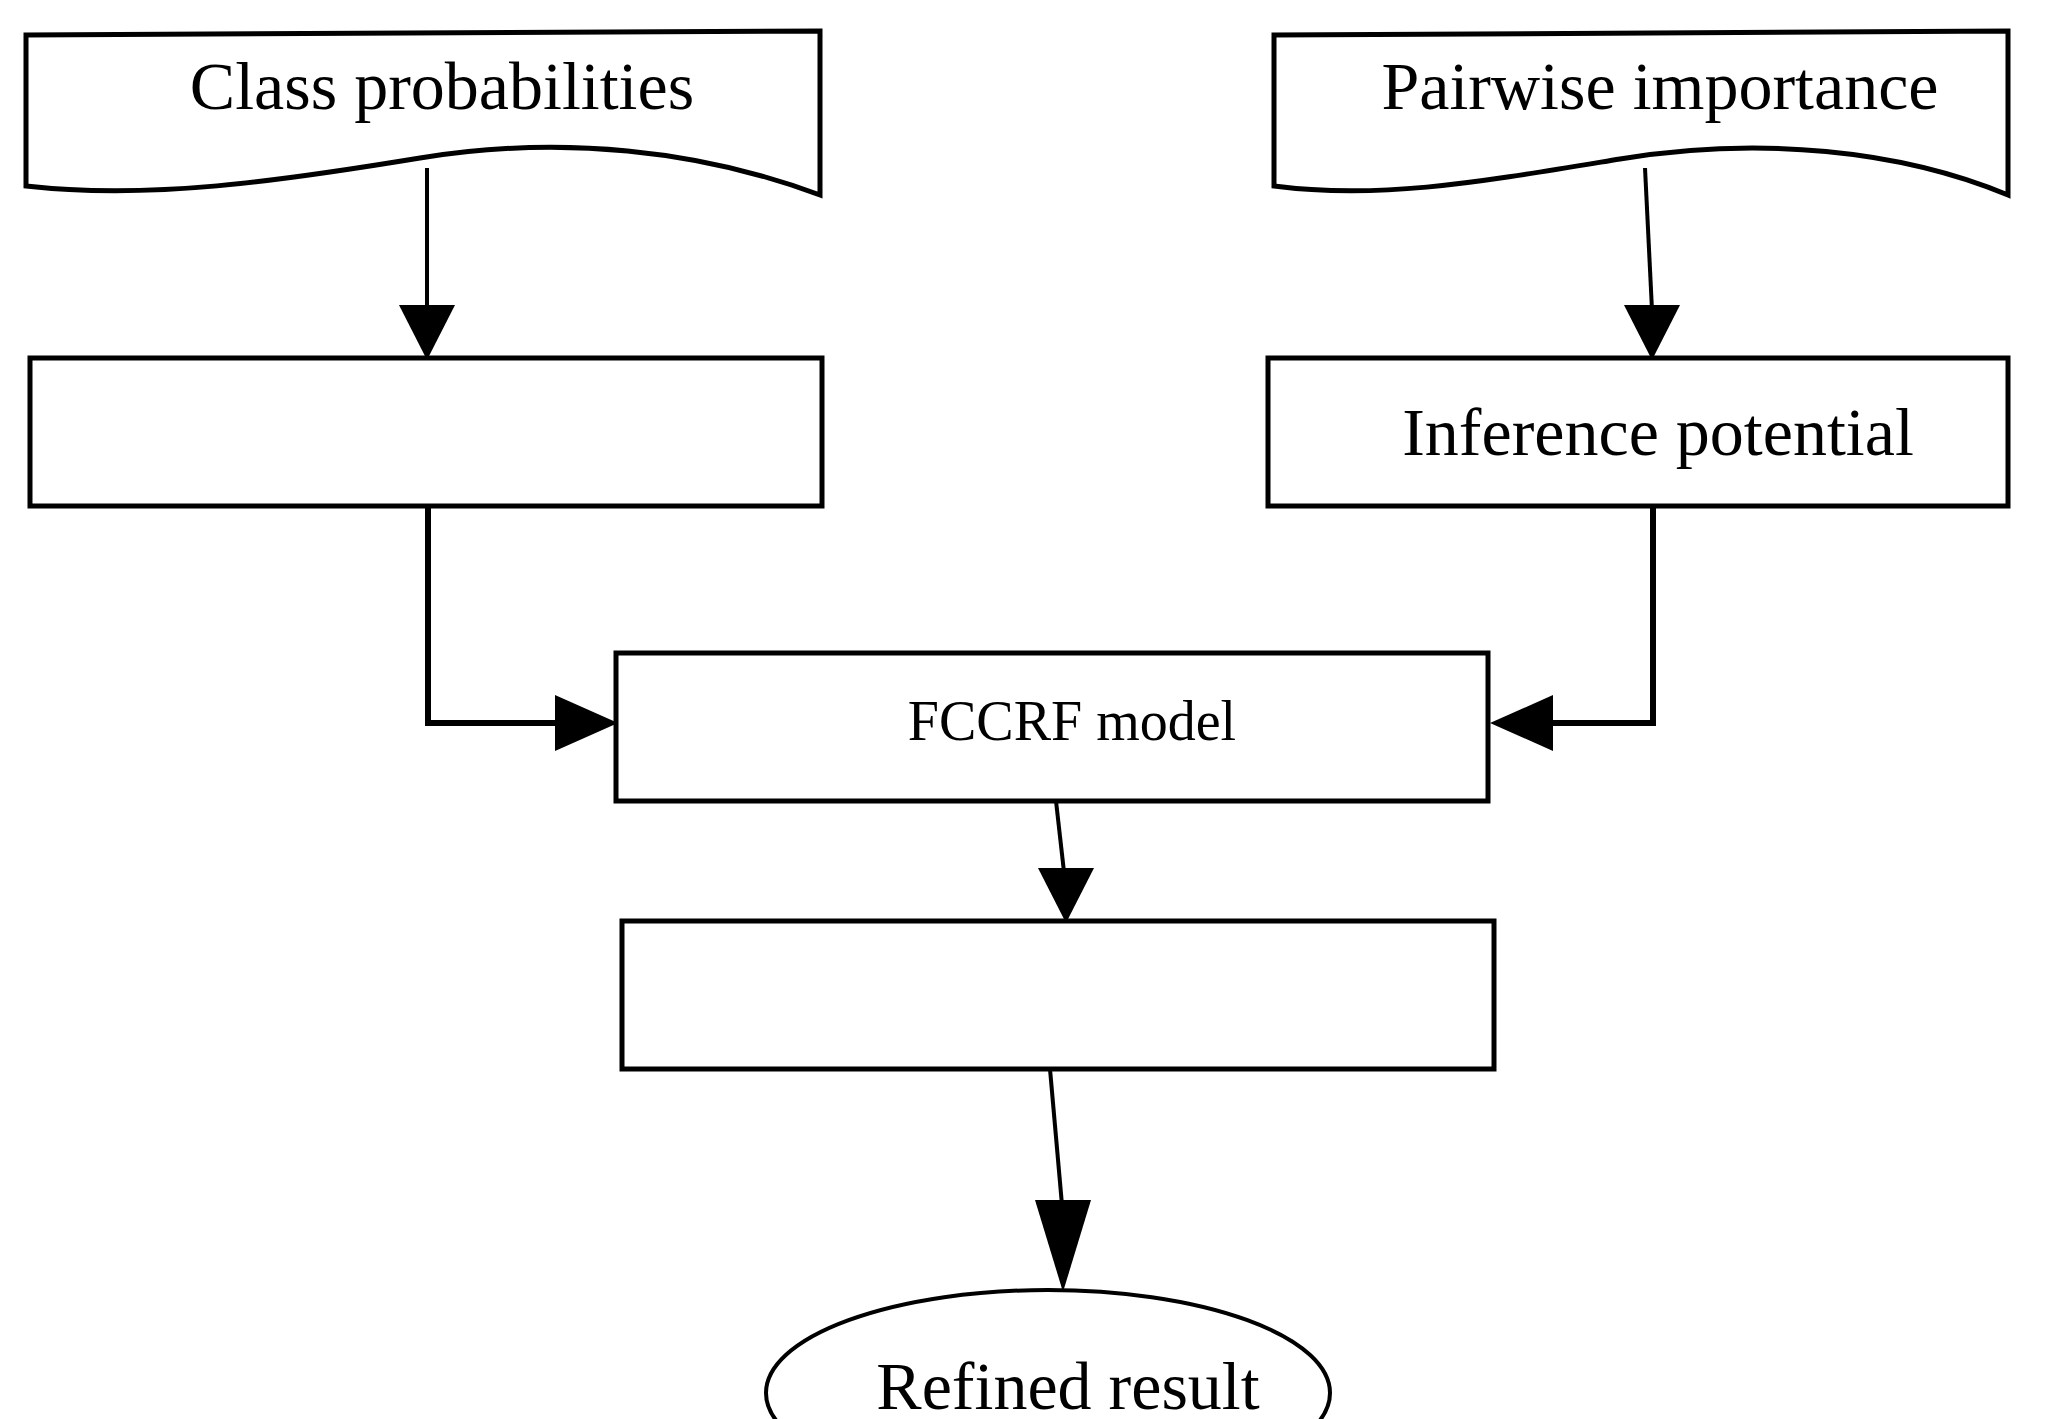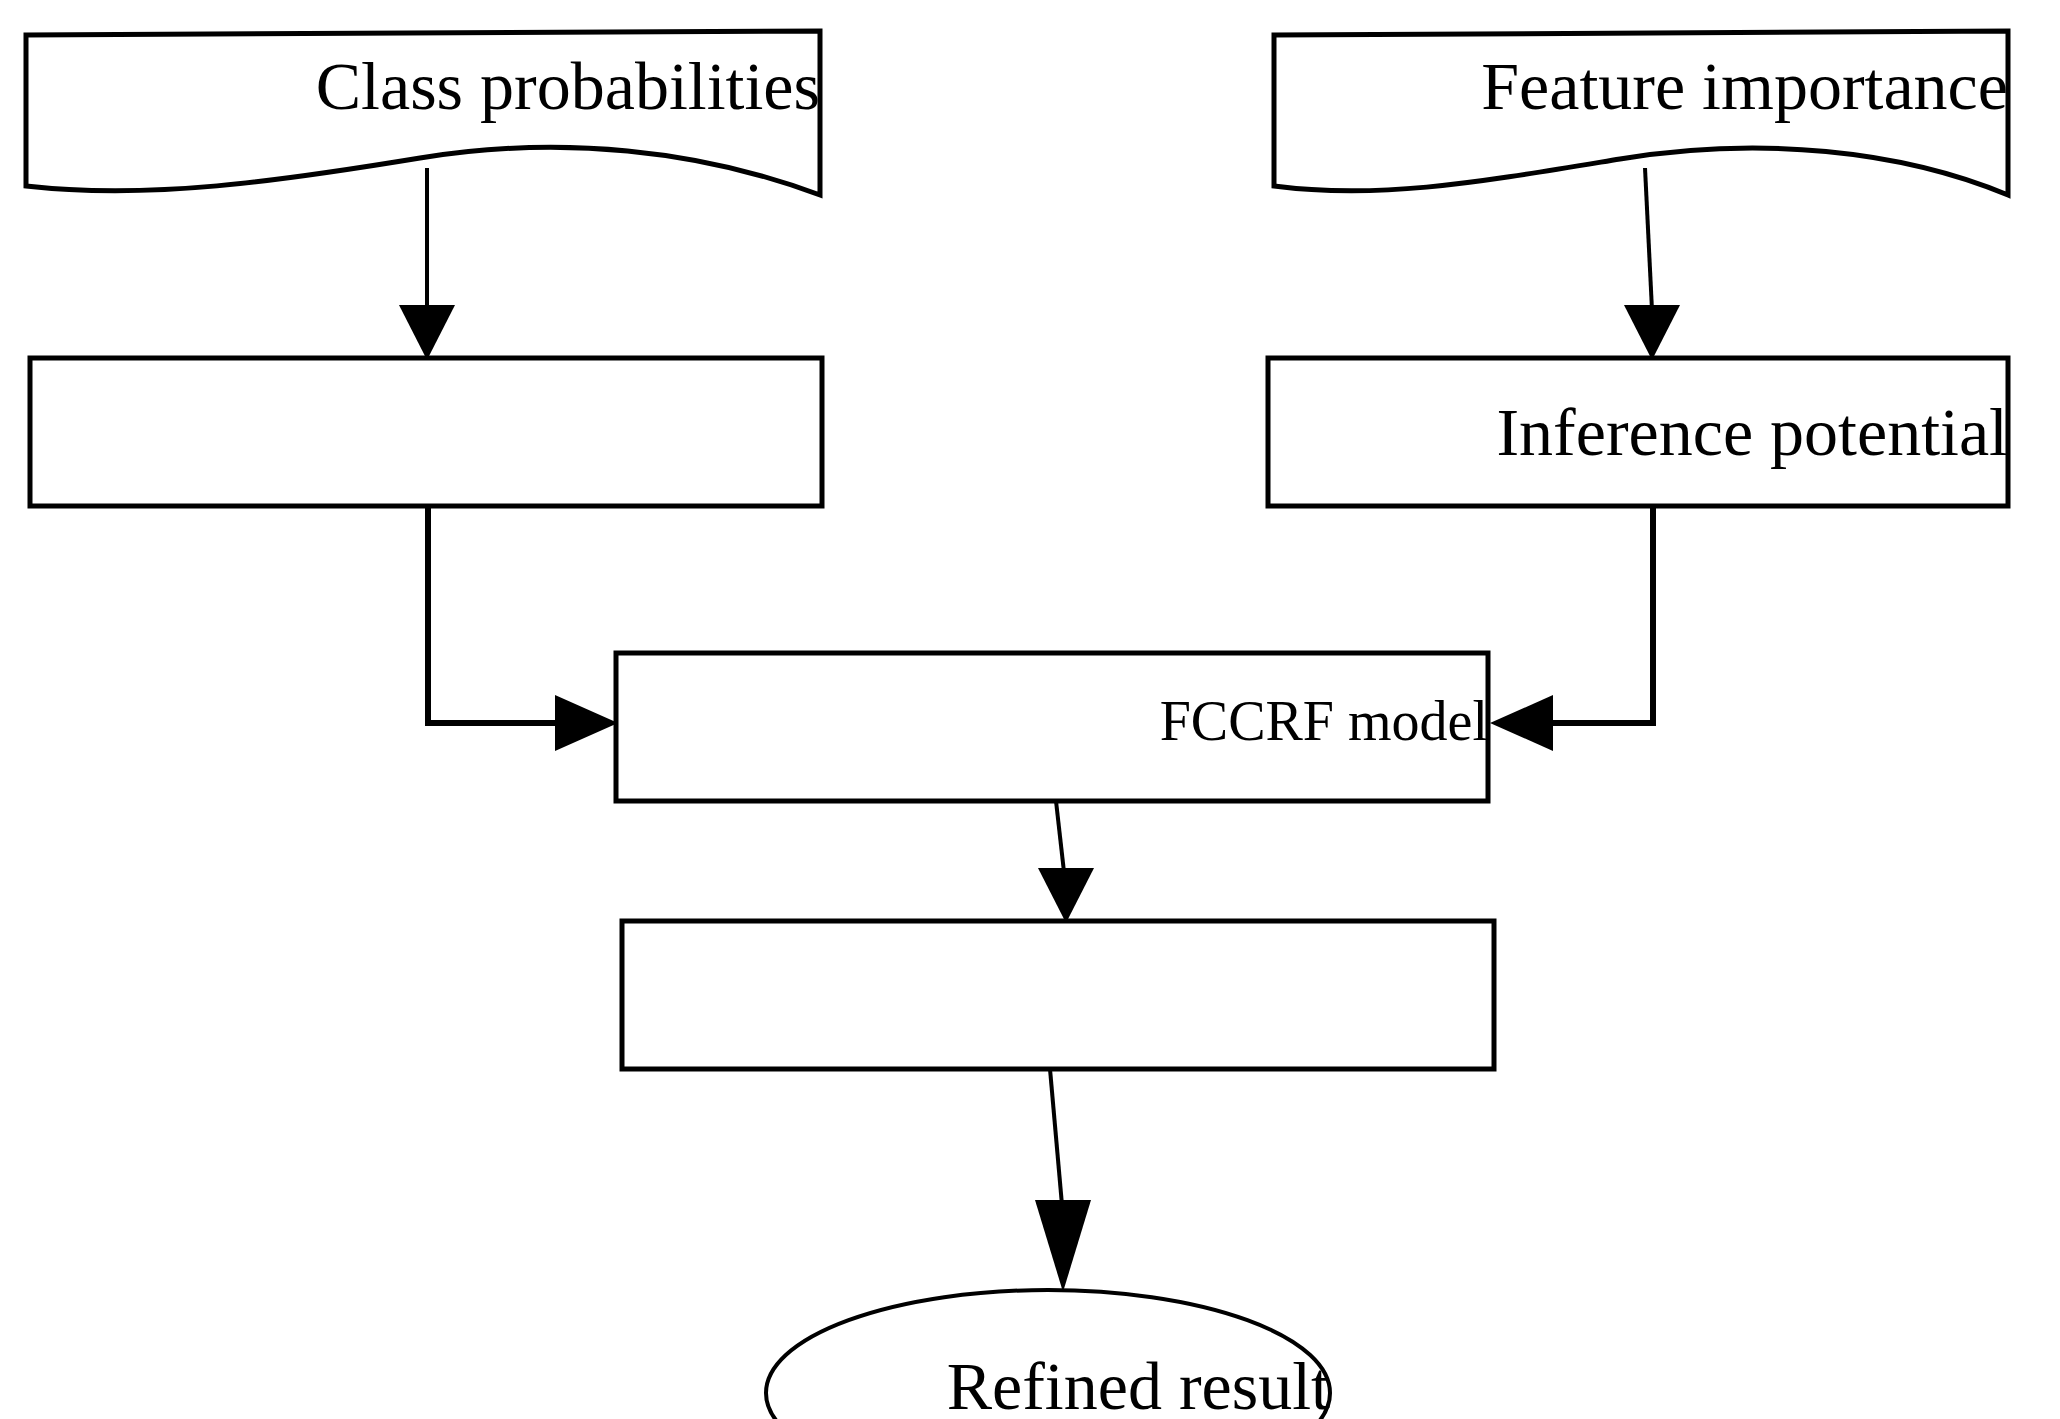--- a/index.html
+++ b/index.html
@@ -44,27 +44,28 @@
     fill: none;
     stroke: #000000;
     stroke-width: 4;
   }
   .arrowhead {
     fill: #000000;
     stroke: none;
   }
   .node-label {
     position: absolute;
-    text-align: right;
+    text-align: center;
     color: #000000;
     white-space: nowrap;
     font-family: "Liberation Serif", "DejaVu Serif", serif;
     font-weight: 400;
     line-height: 1;
     pointer-events: none;
+    padding-left: 20px;
   }
 </style>
 </head>
 <body>
 
 <div id="canvas">
 
   <svg class="diagram" viewBox="0 0 2060 1419" xmlns="http://www.w3.org/2000/svg">
 
     <path class="shape-outline" d="M 26 35 L 820 31 L 820 195 C 700 150 560 135 420 158 C 280 181 150 200 26 186 Z"></path>
@@ -108,21 +109,21 @@
 
     <g>
       <path class="connector-thin" d="M 1050 1069 L 1062 1205"></path>
       <path class="arrowhead" d="M 1035 1200 L 1091 1200 L 1063 1292 Z"></path>
     </g>
 
   </svg>
 
   <div class="node-label" style="left:24px; top:52px; width:796px; font-size:68px;">Class probabilities</div>
 
-  <div class="node-label" style="left:1272px; top:52px; width:736px; font-size:68px;">Feature importance</div>
+  <div class="node-label" style="left:1272px; top:52px; width:736px; font-size:68px;">Pairwise importance</div>
 
 
   <div class="node-label" style="left:1268px; top:398px; width:740px; font-size:68px;">Inference potential</div>
 
   <div class="node-label" style="left:616px; top:693px; width:872px; font-size:56px;">FCCRF model</div>
 
 
   <div class="node-label" style="left:766px; top:1352px; width:564px; font-size:68px;">Refined result</div>
 
 </div>

